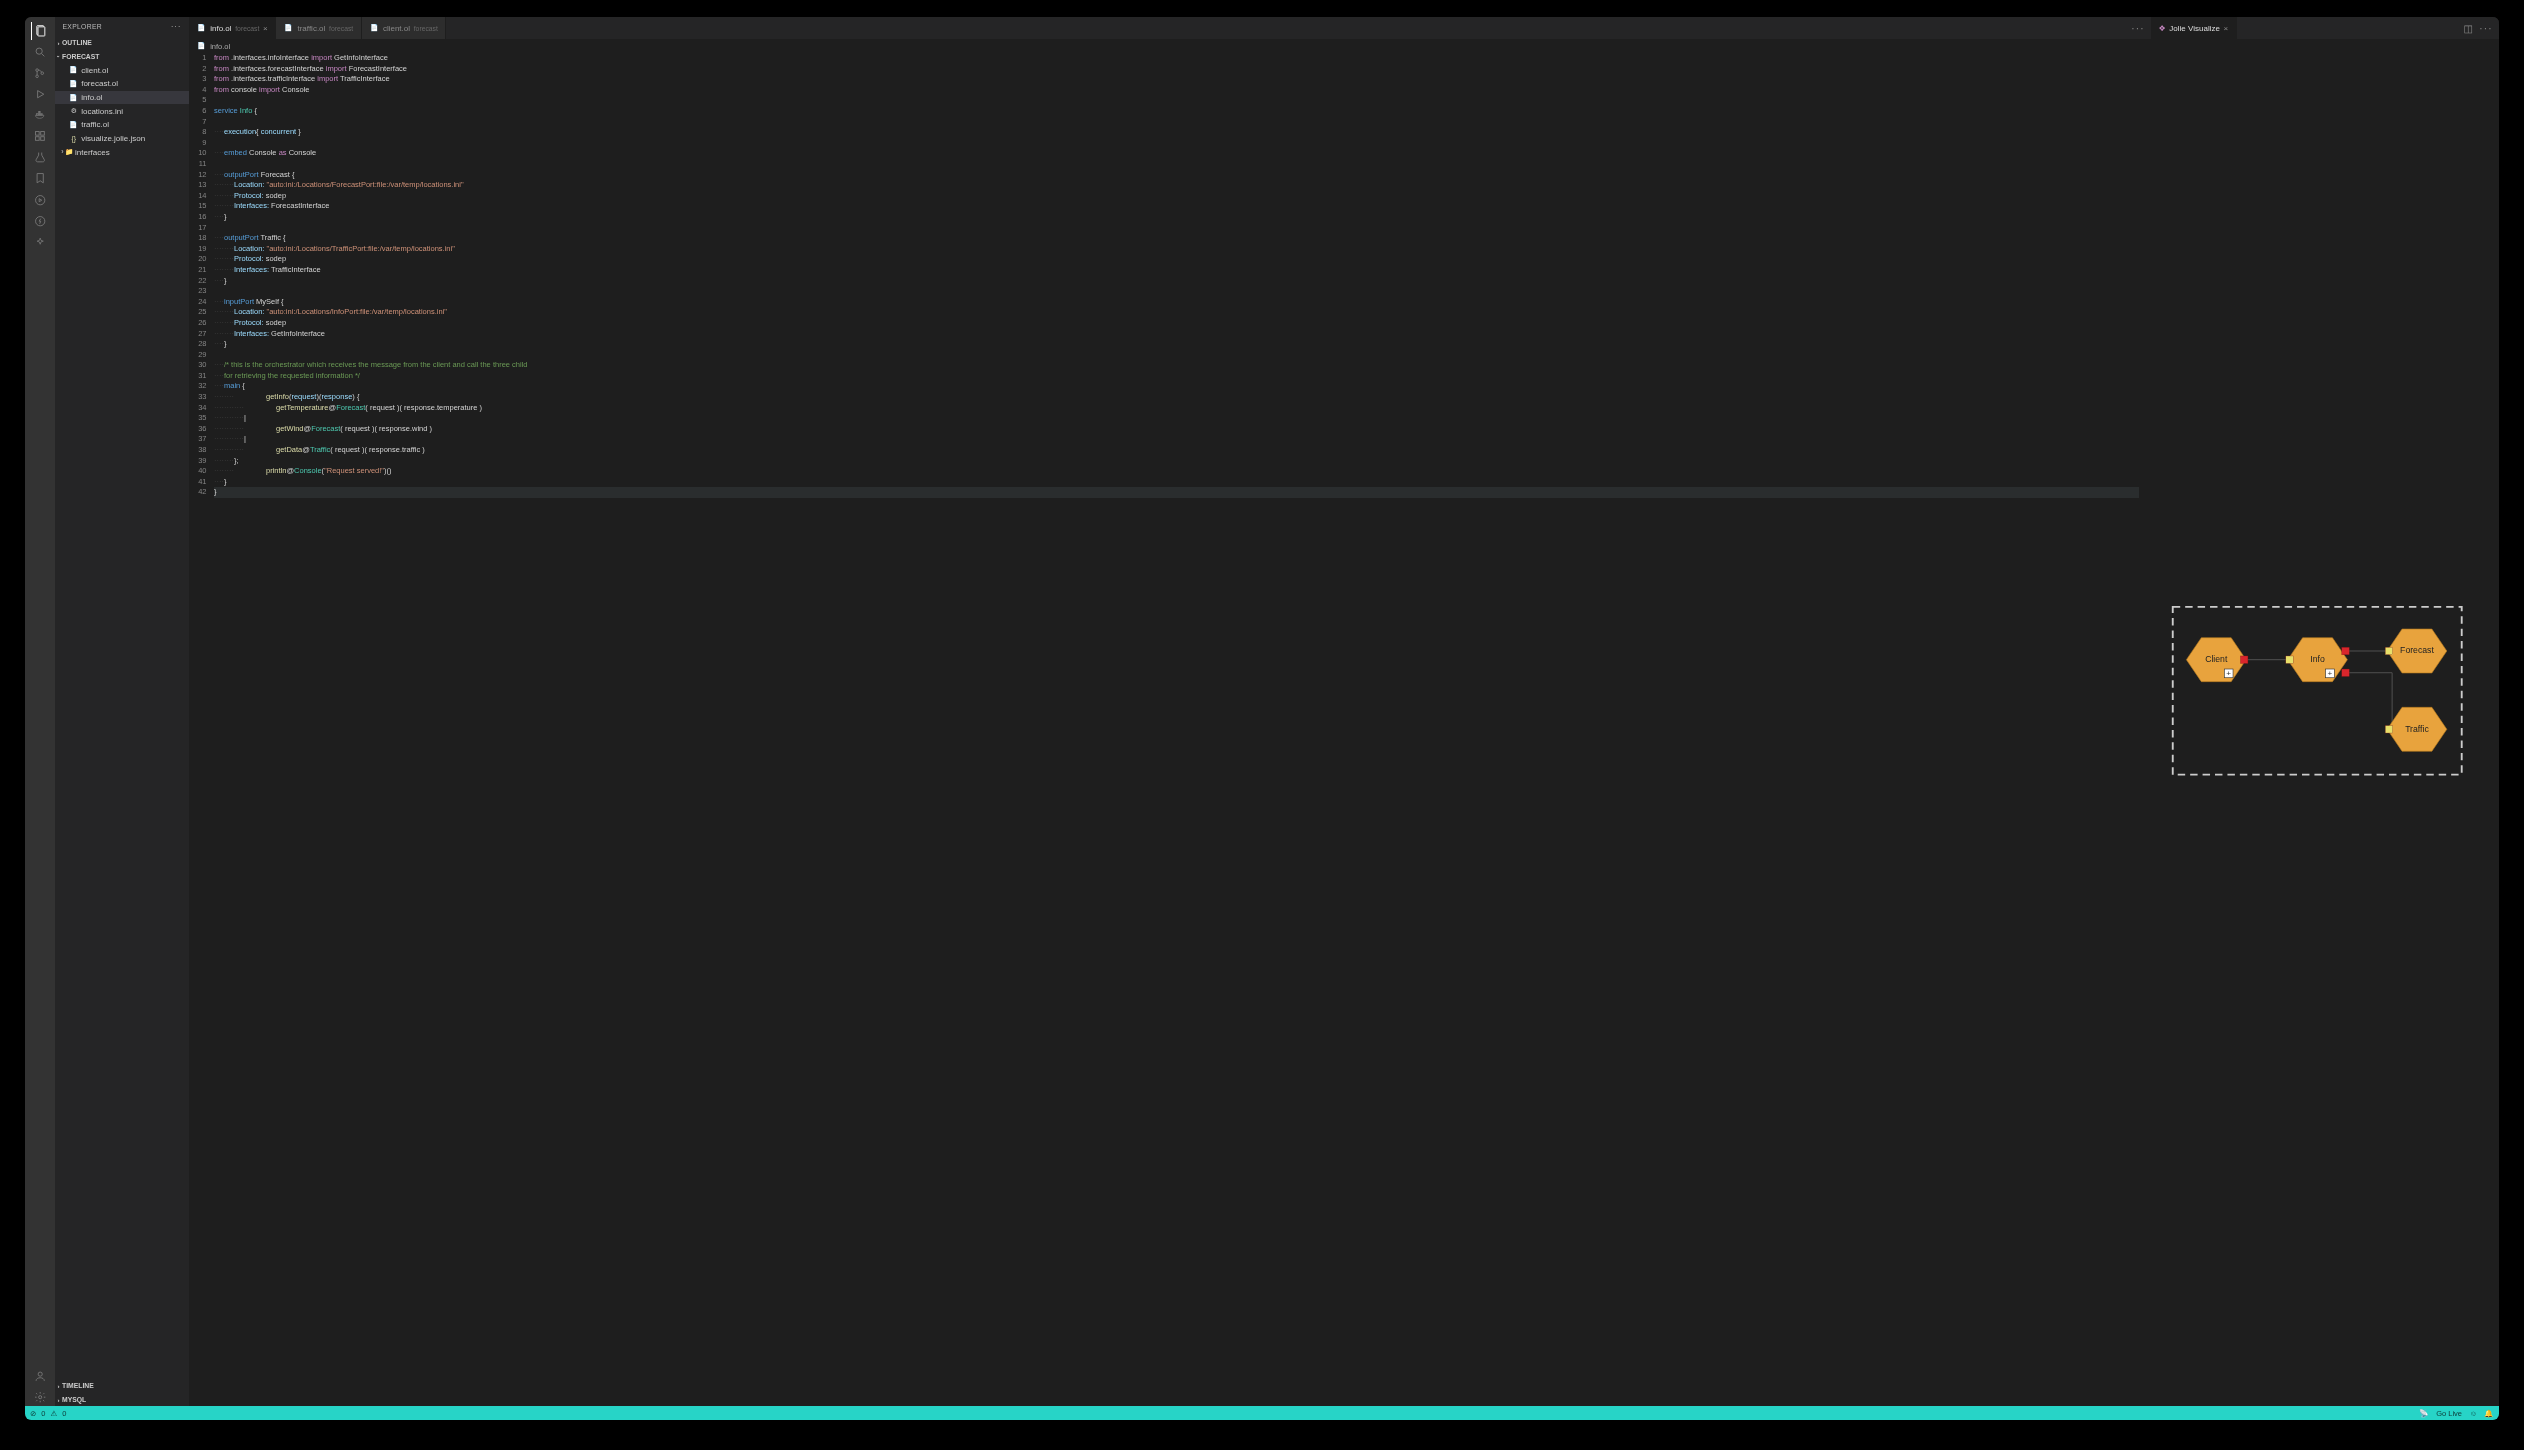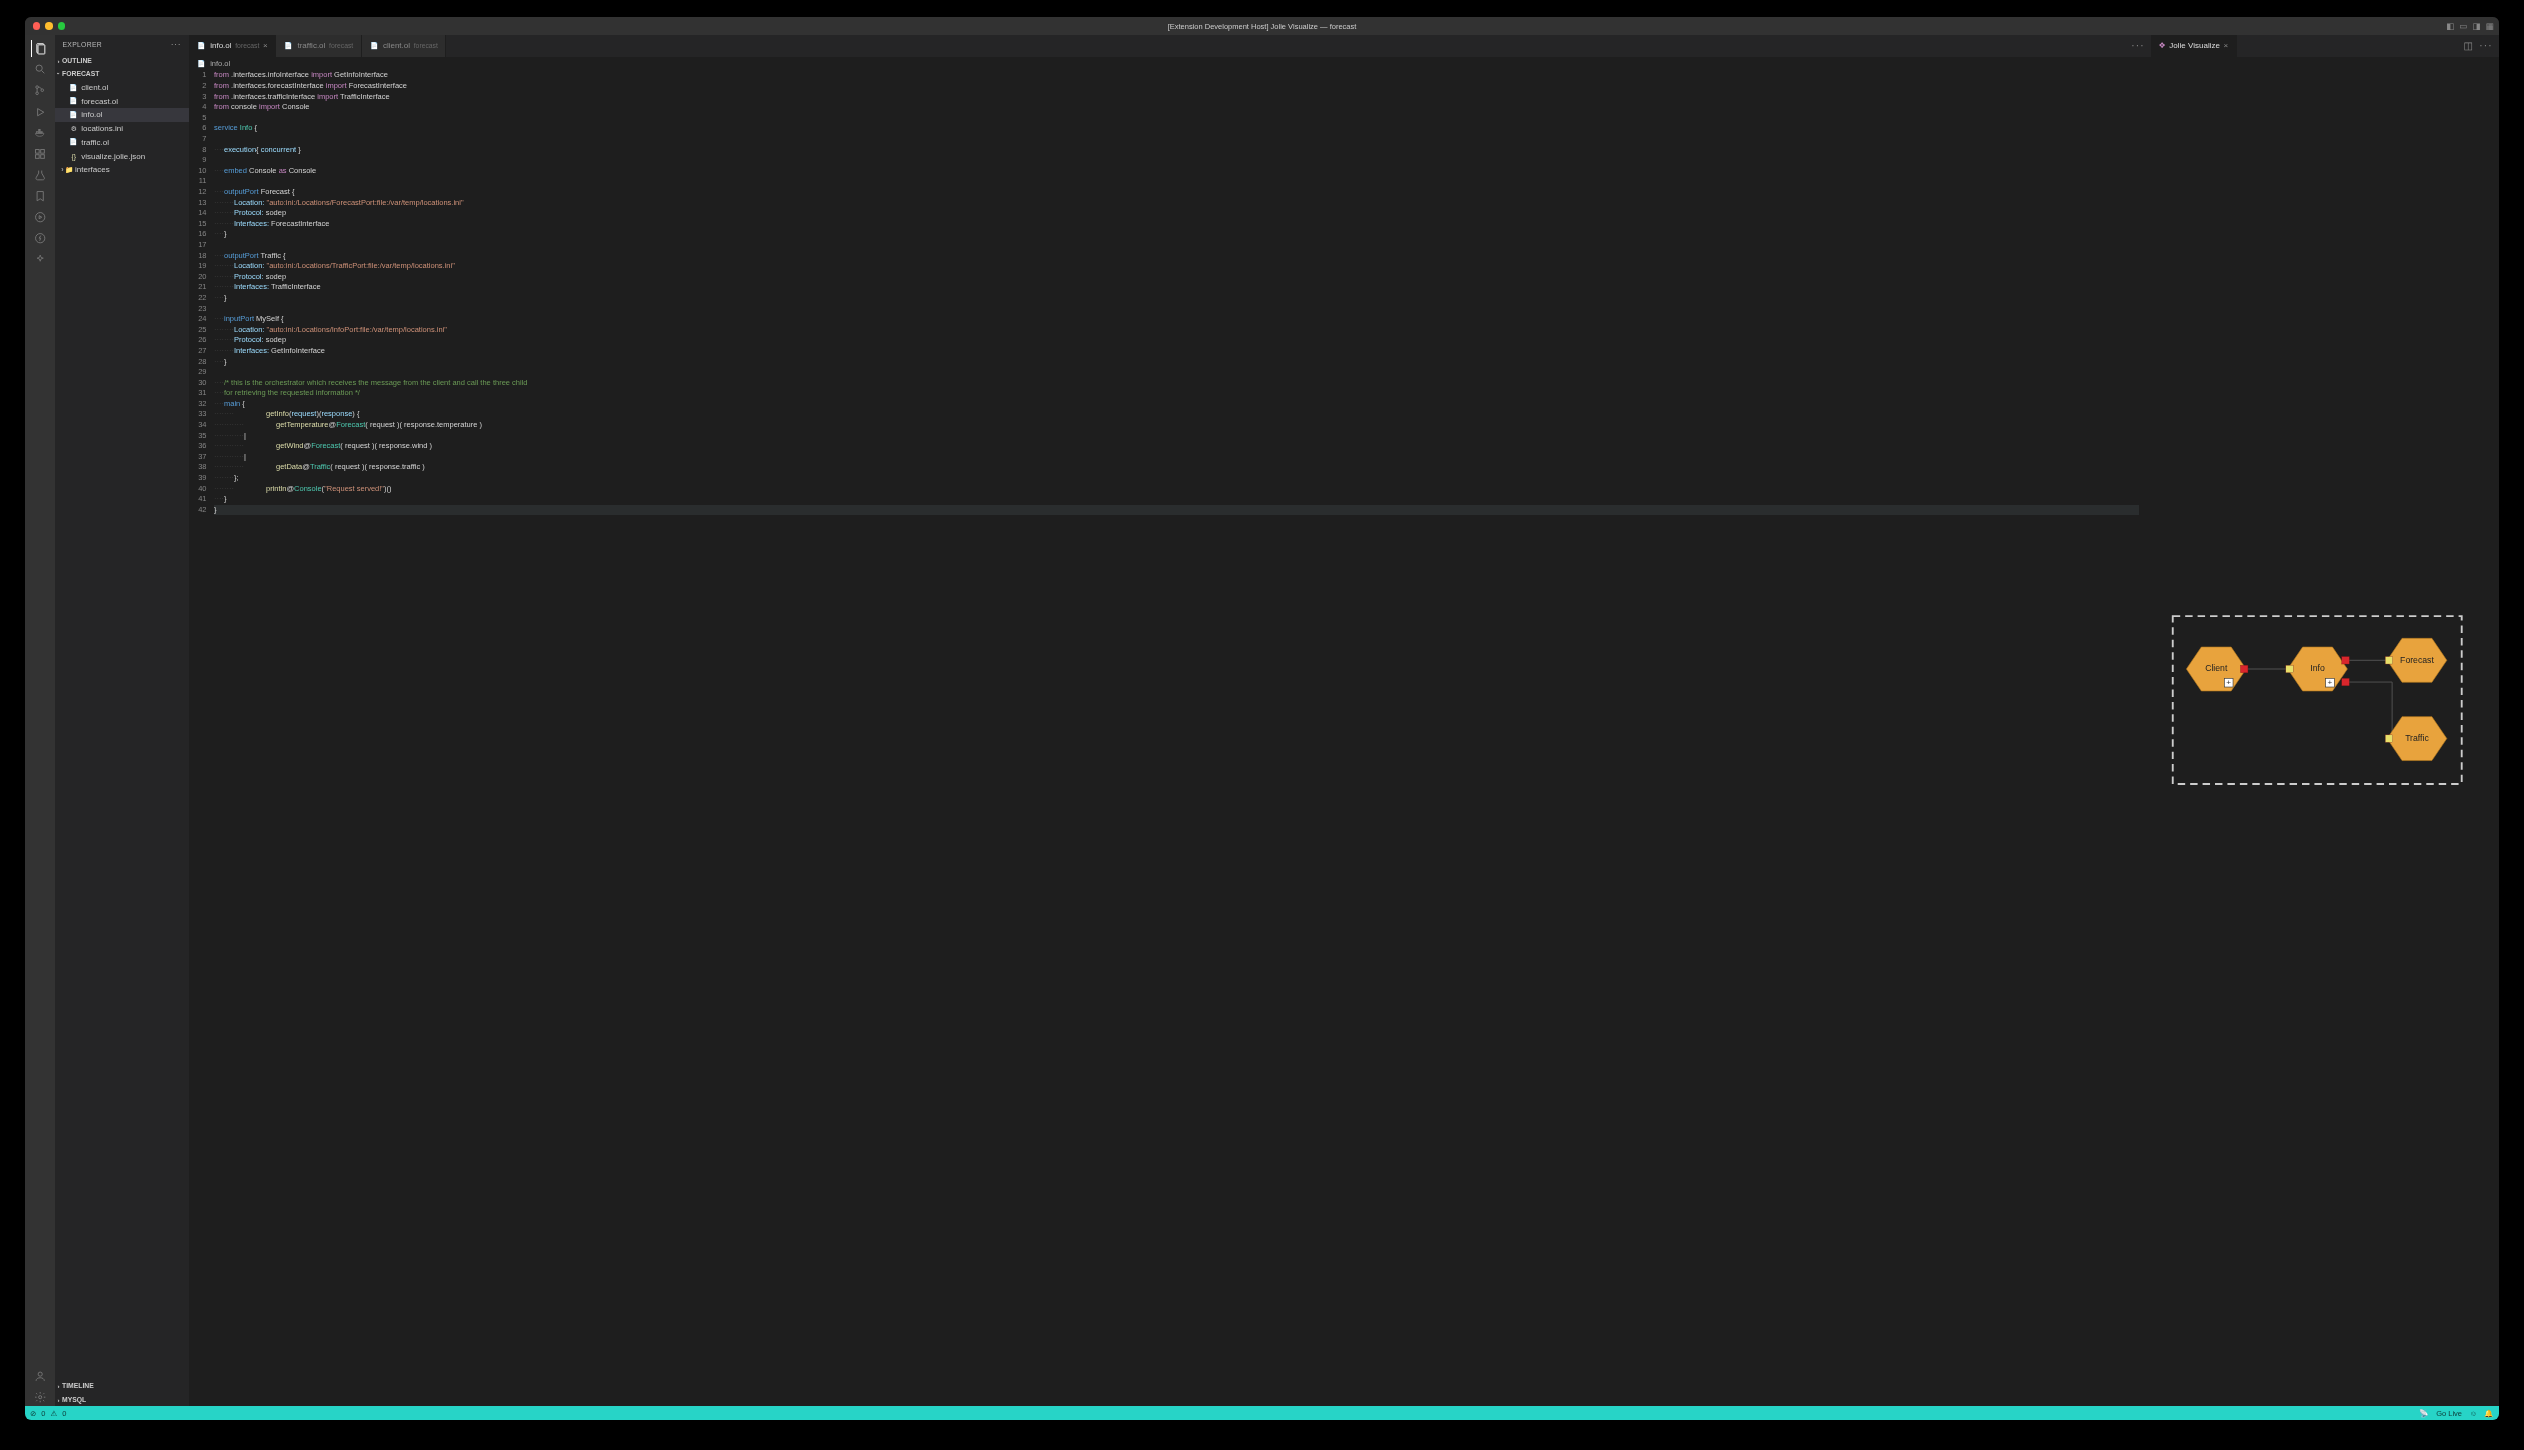--- a/index.html
+++ b/index.html
@@ -46,34 +46,20 @@
 .statusbar .right{margin-left:auto; display:flex; gap:7.5px; align-items:center;}
 svg { display:block; }
 .chev{display:inline-block; transform:rotate(0); font-size:6.2px; color:#ccc;}
 .chev.open{transform:rotate(90deg);}
 </style>
 </head>
 <body>
 
 <div class="window">
 
-  <div class="titlebar">
-    <div class="traffic">
-      <div class="dot red"></div>
-      <div class="dot yellow"></div>
-      <div class="dot green"></div>
-    </div>
-    <div class="title">[Extension Development Host] Jolie Visualize — forecast</div>
-    <div class="title-ctrls">
-      <span>◧</span>
-      <span>▭</span>
-      <span>◨</span>
-      <span>▦</span>
-    </div>
-  </div>
 
   <div class="body">
 
     <div class="activity">
       <div class="ico active">
           <svg width="13.7" height="13.7" viewBox="0 0 24 24" fill="none" stroke="currentColor" stroke-width="1.6">
             <rect x="5" y="3" width="12" height="16" rx="1"></rect>
             <rect x="7" y="5" width="12" height="16" rx="1" fill="#333" stroke="currentColor"></rect>
           </svg>
         </div>

